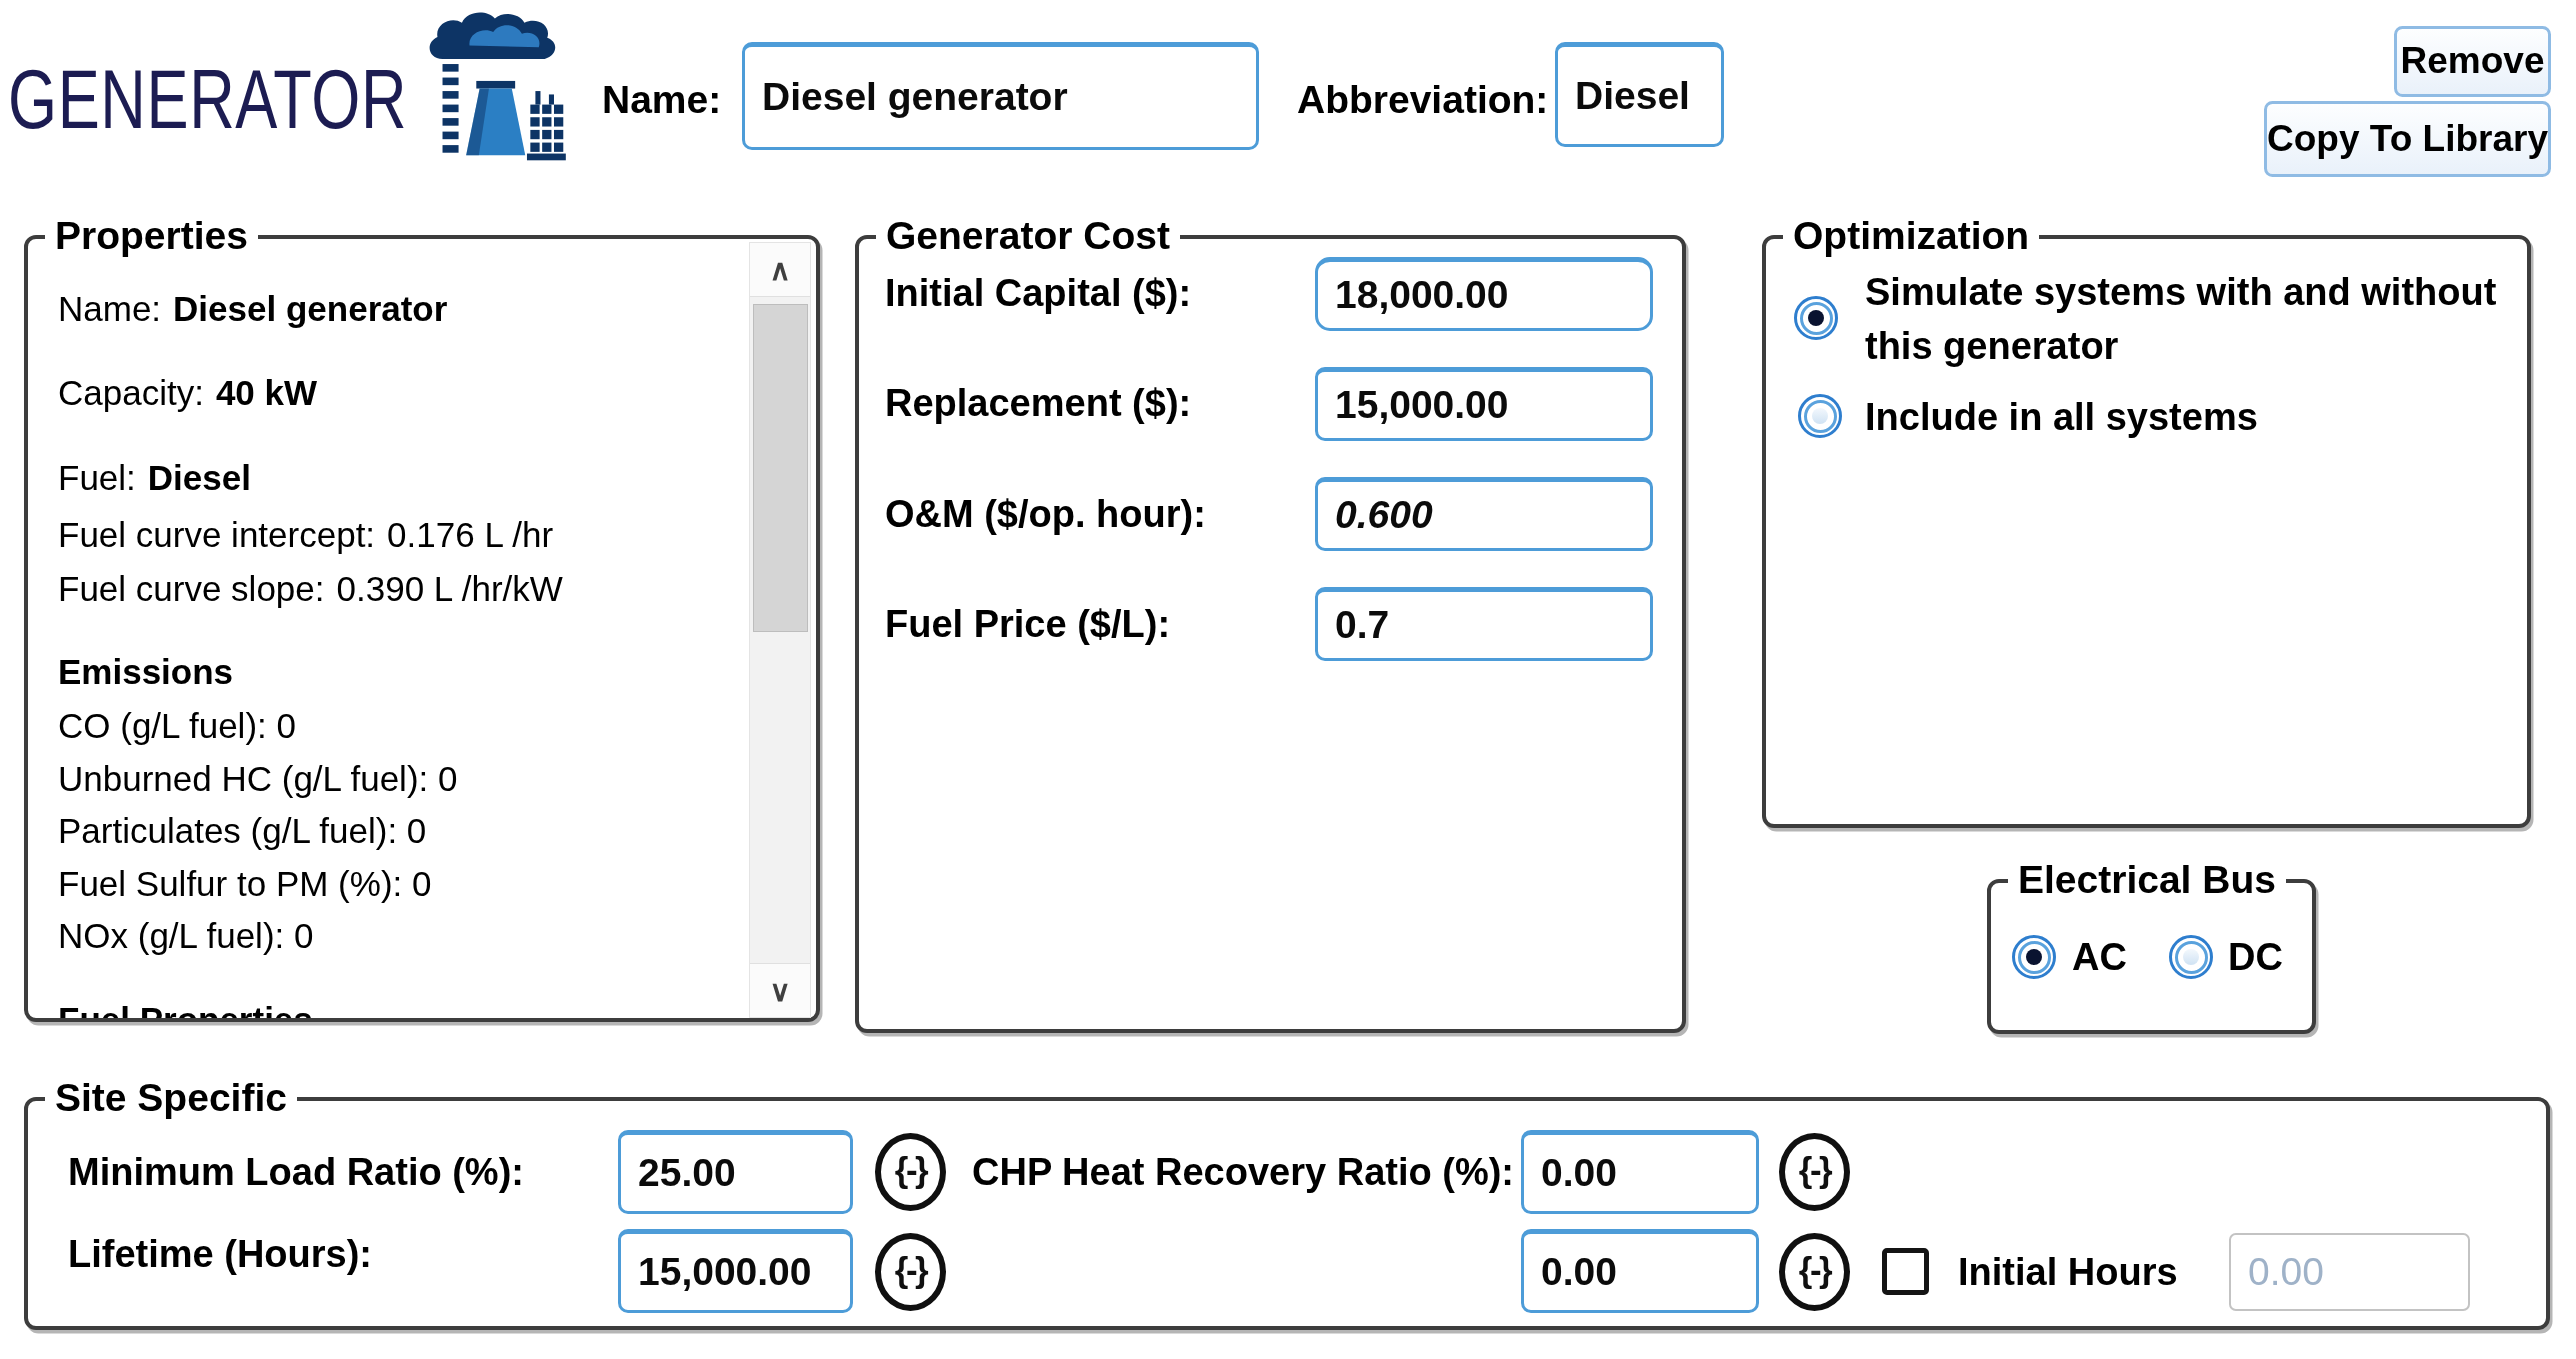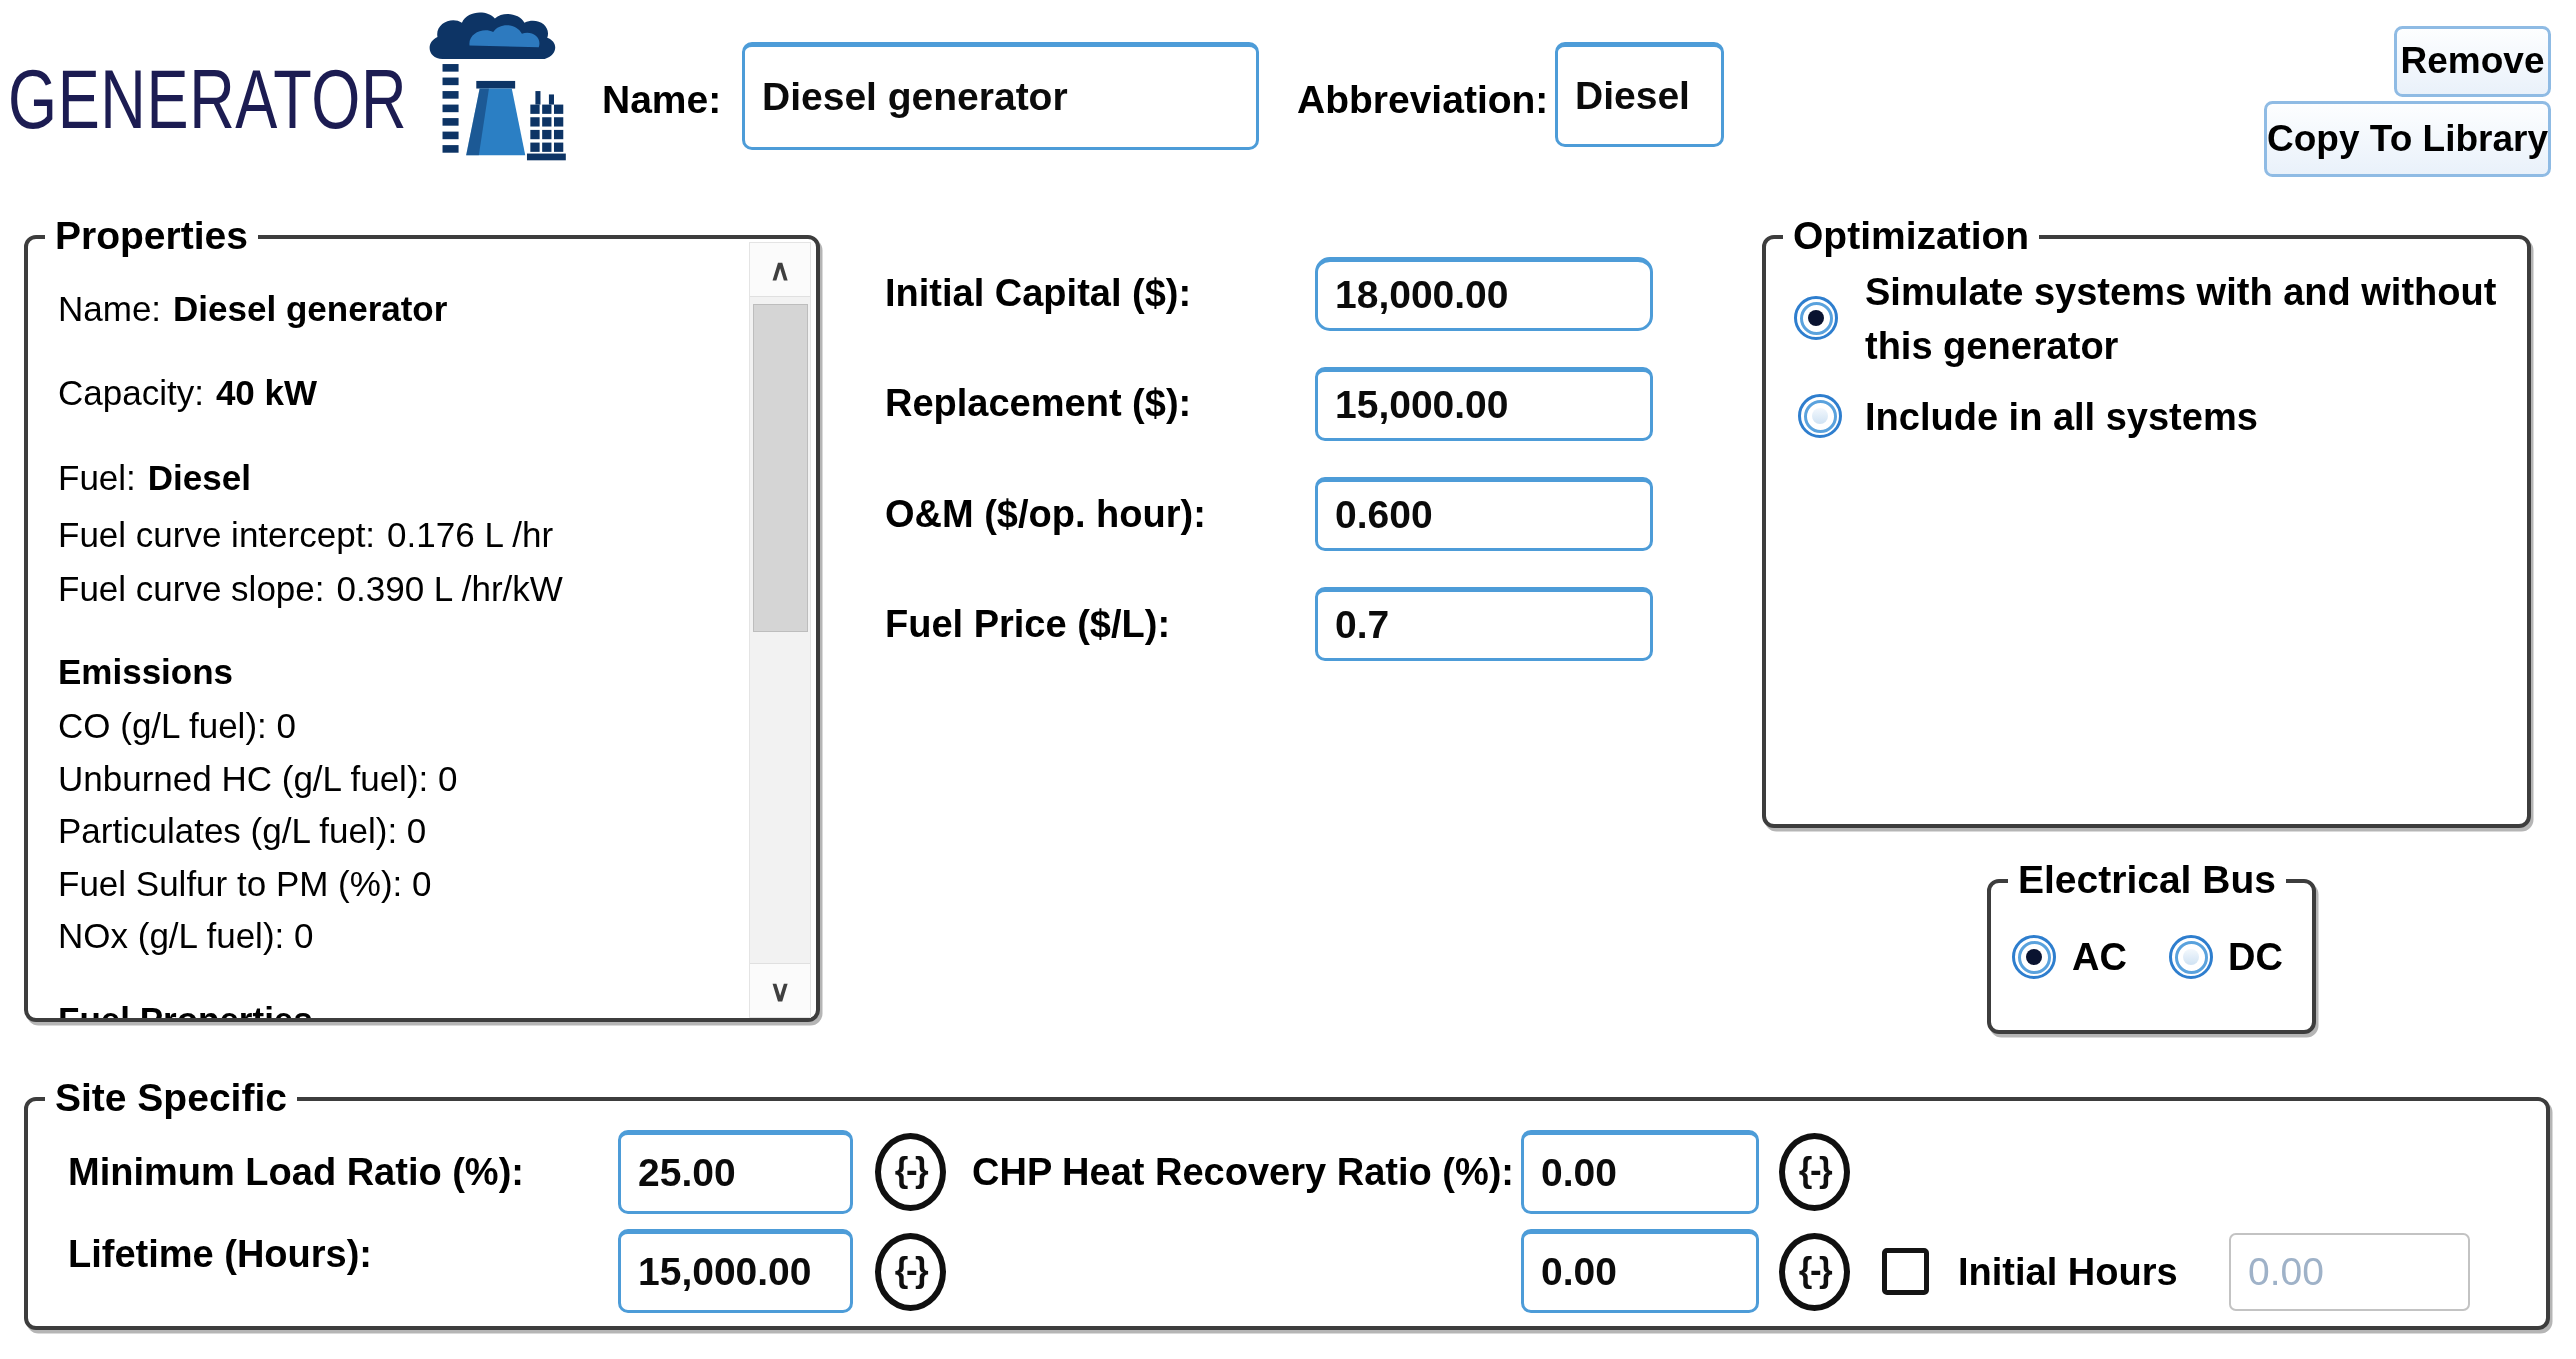--- a/index.html
+++ b/index.html
@@ -73,21 +73,21 @@
   .sb-thumb { position:absolute; left:2.5px; right:2.5px; top:61px; height:328px;
               background:#d5d5d5; border:0.8px solid #bdbdbd; cursor:grab; }
 
   
   .lbl { position:absolute; height:46px; display:flex; align-items:center;
          font-size:38px; font-weight:600; white-space:nowrap; }
   #gc-l0 { left:885px; top:270px; } #gc-l1 { left:885px; top:380px; }
   #gc-l2 { left:885px; top:491px; } #gc-l3 { left:885px; top:601px; }
   #gc-f0 { left:1315px; top:257px; width:338px; height:74px;border-radius:15px; }
   #gc-f1 { left:1315px; top:367px; width:338px; height:74px; }
-  #gc-f2 { left:1315px; top:477px; width:338px; height:74px; }
+  #gc-f2 { left:1315px; top:477px; width:338px; height:74px;font-style:italic; }
   #gc-f3 { left:1315px; top:587px; width:338px; height:74px; }
 
   
   .radio { position:absolute; width:44px; height:44px; border-radius:50%;
            border:3.4px solid #2e7ece; background:#fff; cursor:pointer; }
   .radio::before { content:""; position:absolute; inset:2.5px; border-radius:50%;
                    border:3.4px solid #5aa2dd; }
   .radio.checked::after { content:""; position:absolute; inset:11px; border-radius:50%;
                           background:#0a1330; }
   .radio.unchecked::after { content:""; position:absolute; inset:11px; border-radius:50%;
@@ -203,20 +203,23 @@
       <div class="pl bold" id="pl-clip">Fuel Properties</div>
 
       <div class="scroll">
         <div class="sb-btn up">∧</div>
         <div class="sb-thumb"></div>
         <div class="sb-btn down">∨</div>
       </div>
     </div>
   </div>
 
+  <div class="gb" id="gb-cost">
+    <span class="gb-title">Generator Cost</span>
+  </div>
   <div class="lbl" id="gc-l0">Initial Capital ($):</div>
   <div class="input" id="gc-f0">18,000.00</div>
   <div class="lbl" id="gc-l1">Replacement ($):</div>
   <div class="input" id="gc-f1">15,000.00</div>
   <div class="lbl" id="gc-l2">O&amp;M ($/op. hour):</div>
   <div class="input" id="gc-f2">0.600</div>
   <div class="lbl" id="gc-l3">Fuel Price ($/L):</div>
   <div class="input" id="gc-f3">0.7</div>
 
   <div class="gb" id="gb-opt">

